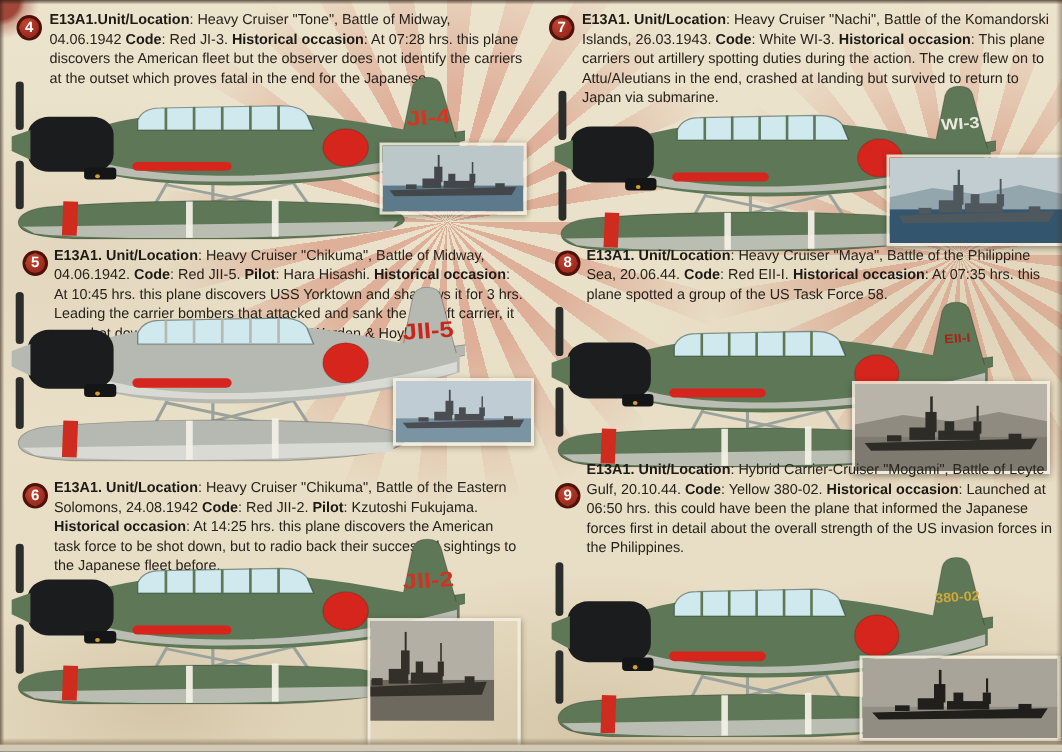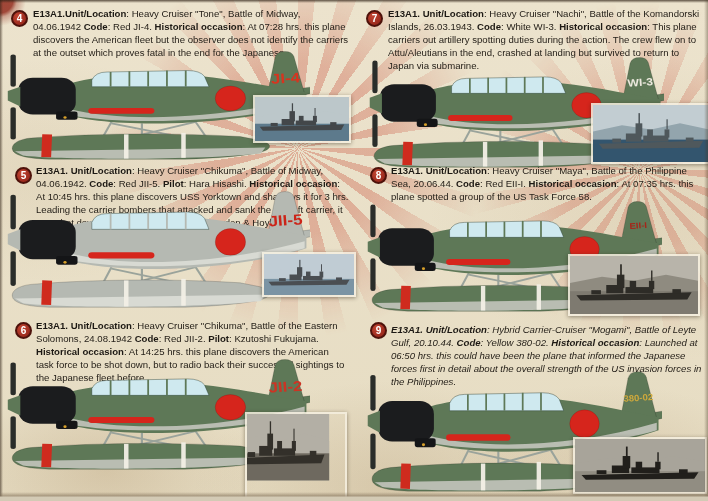--- a/index.html
+++ b/index.html
@@ -40,21 +40,21 @@
   .code.lg{font-size:19px;}
   .code.md{font-size:14px;}
   .code.sm{font-size:11px;}
   .photo{position:absolute;border:2px solid rgba(244,239,223,.85);box-shadow:0 1px 4px rgba(40,30,15,.45);}
 
   
   .b4{left:11px;top:10px;} .b5{left:15px;top:167px;} .b6{left:15px;top:322px;}
   .b7{left:366px;top:10px;} .b8{left:370px;top:167px;} .b9{left:370px;top:322px;}
   
   .t4{left:33px;top:8px;width:317px;} .t5{left:36px;top:165px;width:313px;} .t6{left:36px;top:320px;width:313px;}
-  .t7{left:388px;top:8px;width:316px;} .t8{left:391px;top:165px;width:313px;} .t9{left:391px;top:324px;width:313px;font-style:italic;}
+  .t7{left:388px;top:8px;width:316px;} .t8{left:391px;top:165px;width:313px;} .t9{left:391px;top:308px;width:313px;}
   
   .pl4{left:6px;top:50px;width:304px;height:110px;}
   .pl5{left:6px;top:190px;width:304px;height:118px;}
   .pl6{left:6px;top:358px;width:304px;height:112px;}
   .pl7{left:368px;top:56px;width:296px;height:112px;}
   .pl8{left:366px;top:200px;width:296px;height:112px;}
   .pl9{left:366px;top:370px;width:296px;height:122px;}
   
   .ph4{left:253px;top:95px;width:94px;height:44px;}
   .ph5{left:262px;top:252px;width:90px;height:41px;}
@@ -135,21 +135,21 @@
           <rect x="20" y="33" width="9" height="4"></rect>
           <rect x="96" y="32" width="8" height="4"></rect>
         </g>
       </symbol>
     </defs>
   </svg>
 
   <div class="badge b4">
       <span>4</span>
     </div>
-  <p class="txt t4"><b>E13A1.Unit/Location</b><span>: Heavy Cruiser "Tone", Battle of Midway, 04.06.1942 </span><b>Code</b><span>: Red JI-4. </span><b>Historical occasion</b><span>: At 07:28 hrs. this plane discovers the American fleet but the observer does not identify the carriers at the outset which proves fatal in the end for the Japanese.</span></p>
+  <p class="txt t4"><b>E13A1.Unit/Location</b><span>: Heavy Cruiser "Tone", Battle of Midway, 04.06.1942 </span><b>Code</b><span>: Red JI-3. </span><b>Historical occasion</b><span>: At 07:28 hrs. this plane discovers the American fleet but the observer does not identify the carriers at the outset which proves fatal in the end for the Japanese.</span></p>
   <svg class="plane pl4" viewBox="0 0 340 150" preserveAspectRatio="none" style="--fus: #5e7857; --belly: #b9bdb2; --tail: #d8341f;">
     <use href="#plane-symbol"></use>
     <text class="code lg" x="313" y="45" text-anchor="middle" transform="rotate(-4 313 45)">JI-4</text>
   </svg>
   <svg class="photo ph4" viewBox="0 0 120 56" preserveAspectRatio="none" style="--sky: #bcc7ca; --hill: #bcc7ca; --sea: #5d7a8c; --ship: #43474a;">
     <use href="#ship-symbol"></use>
   </svg>
 
   <div class="badge b5">
       <span>5</span>

